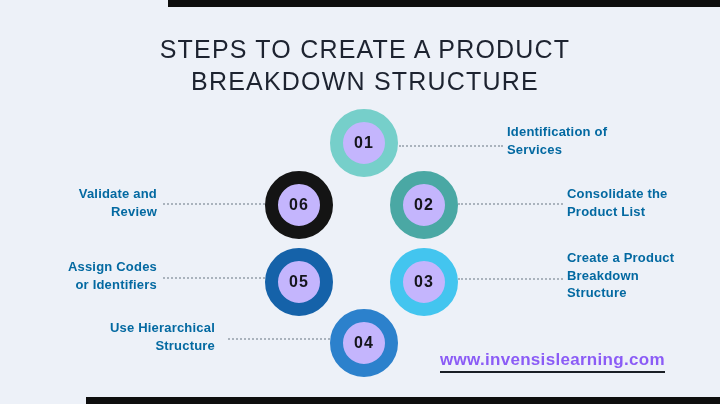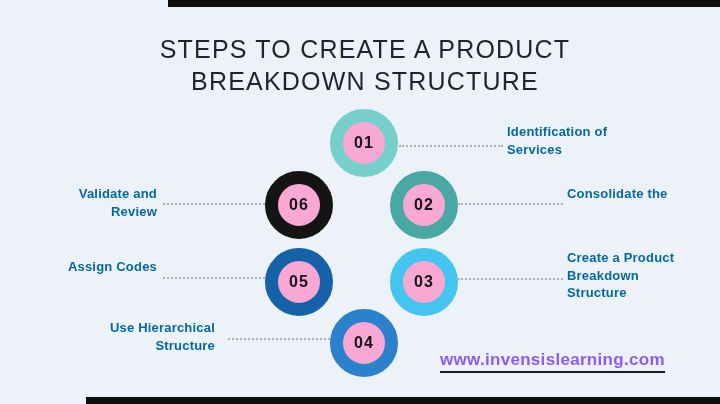--- a/index.html
+++ b/index.html
@@ -18,21 +18,21 @@
     background:linear-gradient(to bottom,#cf3a31 0 2px,transparent 2px 4px,#cf3a31 4px 6px,transparent 6px 8px,#cf3a31 8px 10px,transparent 10px);}
   .logo-dot{display:inline-block;width:3px;height:3px;background:#232c5c;border-radius:50%;margin-left:1px;}
   .logo-tagline{font-size:6px;color:#c2403a;letter-spacing:.6px;text-align:right;margin-top:1px;padding-right:6px;}
 
   
   .title{position:absolute;left:0;right:0;top:33px;text-align:center;padding-left:10px;
     font-weight:normal;font-size:25px;letter-spacing:1.2px;color:#1d2330;line-height:32px;}
 
   
   .ring{position:absolute;width:42px;height:42px;border:13px solid #000;border-radius:50%;
-    background:#f9a8d4;display:flex;align-items:center;justify-content:center;}
+    background:#c4b5fd;display:flex;align-items:center;justify-content:center;}
   .ring .num{font-size:16px;font-weight:bold;letter-spacing:1px;color:#15151c;}
   .ring-01{left:330px;top:109px;}
   .ring-02{left:390px;top:171px;}
   .ring-03{left:390px;top:248px;}
   .ring-04{left:330px;top:309px;}
   .ring-05{left:265px;top:248px;}
   .ring-06{left:265px;top:171px;}
 
   
   .connector{position:absolute;border-top:2px dotted #aab3bd;height:0;}
@@ -98,32 +98,34 @@
   <div class="connector conn-04"></div>
   <div class="connector conn-05"></div>
   <div class="connector conn-06"></div>
 
   <div class="step-label label-right label-01">
     <span>Identification of</span>
     <span>Services</span>
   </div>
   <div class="step-label label-right label-02">
     <span>Consolidate the</span>
+    <span>Product List</span>
   </div>
   <div class="step-label label-right label-03">
     <span>Create a Product</span>
     <span>Breakdown</span>
     <span>Structure</span>
   </div>
   <div class="step-label label-left label-04">
     <span>Use Hierarchical</span>
     <span>Structure</span>
   </div>
   <div class="step-label label-left label-05">
     <span>Assign Codes</span>
+    <span>or Identifiers</span>
   </div>
   <div class="step-label label-left label-06">
     <span>Validate and</span>
     <span>Review</span>
   </div>
 
   <a class="website">www.invensislearning.com</a>
 
 </div>
 

